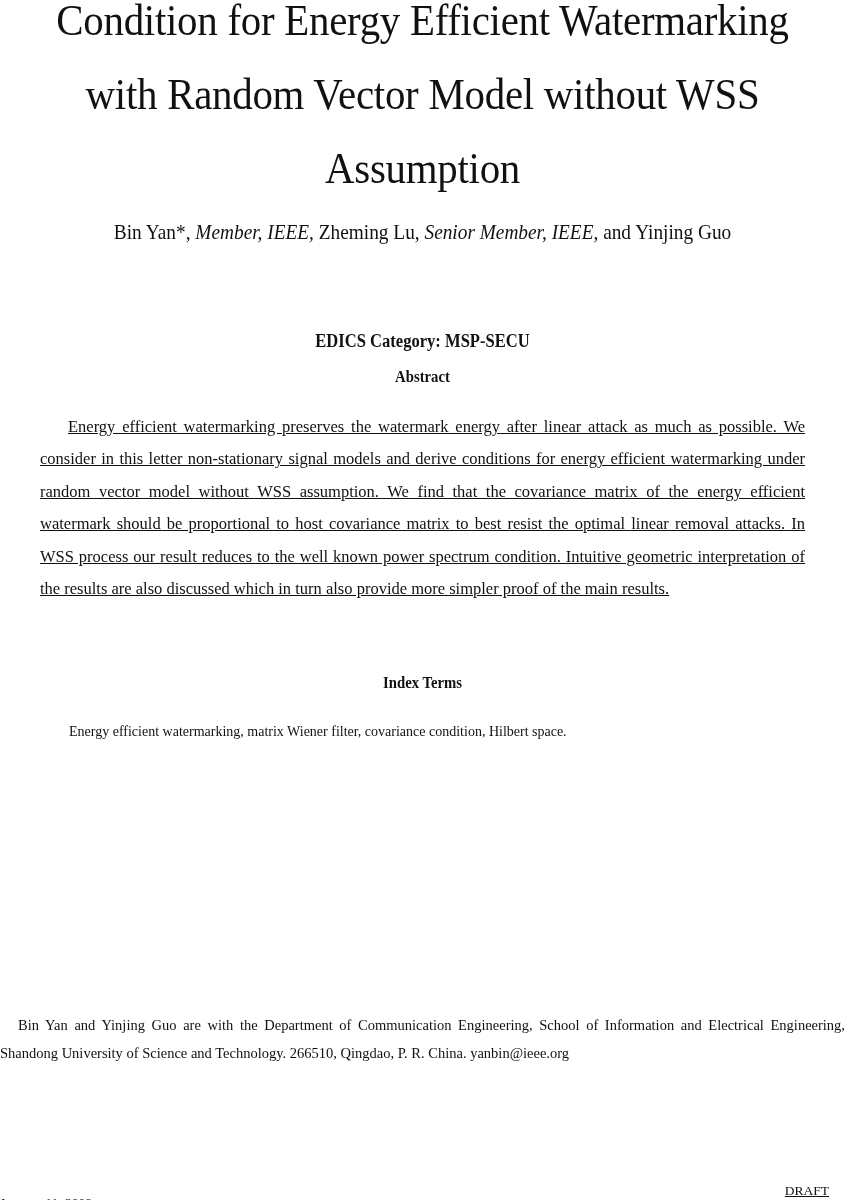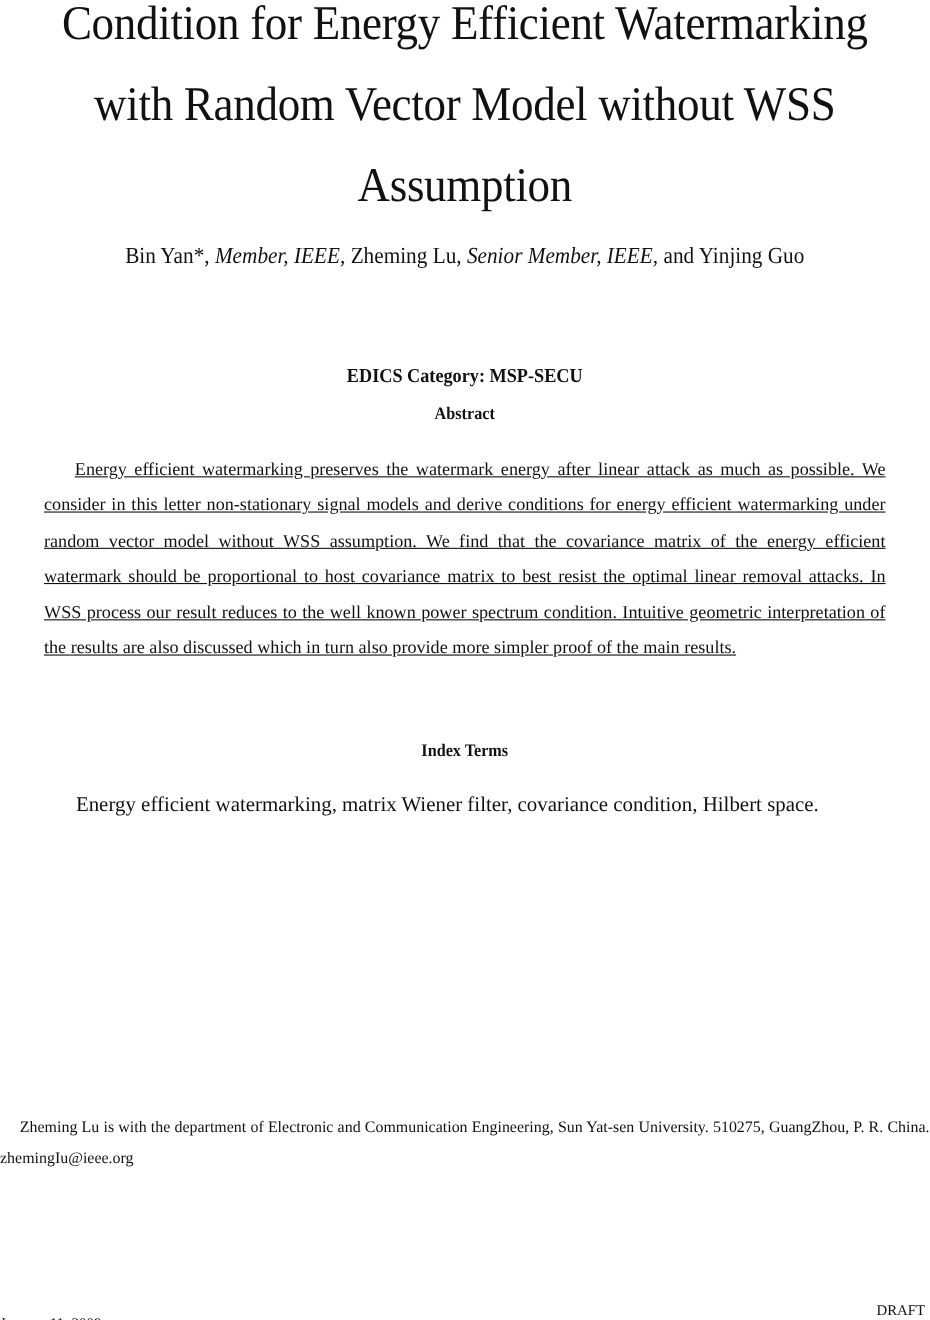--- a/index.html
+++ b/index.html
@@ -37,33 +37,33 @@
     text-indent: 28px;
     text-decoration: underline;
   }
   .index-h {
     position: absolute; top: 672px; left: 0; width: 845px; text-align: center;
     font-size: 16px; font-weight: bold; line-height: 22px;
     transform: scaleX(0.92); transform-origin: center;
   }
   .index-terms {
     position: absolute; top: 720px; left: 69px; width: 740px;
-    font-size: 19px; line-height: 24px;
+    font-size: 14px; line-height: 24px;
   }
   .footnotes {
     position: absolute; top: 1011px; left: 0; width: 845px;
     font-size: 14.5px; line-height: 28.3px; text-align: justify;
   }
   .fn { text-indent: 18px; margin: 0; }
   .footer {
     position: absolute; top: 1181px; left: 0; width: 845px; height: 20px;
     font-size: 13.5px; line-height: 20px;
   }
   .footer .date { position: absolute; left: 0; top: 12px; text-align: right; }
-  .footer .draft { position: absolute; right: 4px; top: 0; }
+  .footer .draft { position: absolute; right: 16px; top: 0; text-decoration: underline; }
 </style>
 </head>
 <body>
 
 <div>
   <div id="t1" class="title-line">Condition for Energy Efficient Watermarking</div>
   <div id="t2" class="title-line">with Random Vector Model without WSS</div>
   <div id="t3" class="title-line">Assumption</div>
 </div>
 
@@ -78,19 +78,19 @@
 
 <div class="edics">EDICS Category: MSP-SECU</div>
 
 <div class="abstract-h">Abstract</div>
 <div class="abstract">Energy efficient watermarking preserves the watermark energy after linear attack as much as possible. We consider in this letter non-stationary signal models and derive conditions for energy efficient watermarking under random vector model without WSS assumption. We find that the covariance matrix of the energy efficient watermark should be proportional to host covariance matrix to best resist the optimal linear removal attacks. In WSS process our result reduces to the well known power spectrum condition. Intuitive geometric interpretation of the results are also discussed which in turn also provide more simpler proof of the main results.</div>
 
 <div class="index-h">Index Terms</div>
 <div class="index-terms">Energy efficient watermarking, matrix Wiener filter, covariance condition, Hilbert space.</div>
 
 <div class="footnotes">
-  <p class="fn">Zheming Lu is with the department of Electronic and Communication Engineering, Sun Yat-sen University. 510275, GuangZhou, P. R. China. zhemingIu@ieee.org</p>
+  <p class="fn">Bin Yan and Yinjing Guo are with the Department of Communication Engineering, School of Information and Electrical Engineering, Shandong University of Science and Technology. 266510, Qingdao, P. R. China. yanbin@ieee.org</p>
 </div>
 
 <div class="footer">
   <span class="date">January 11, 2009</span>
   <span class="draft">DRAFT</span>
 </div>
 
 </body></html>

